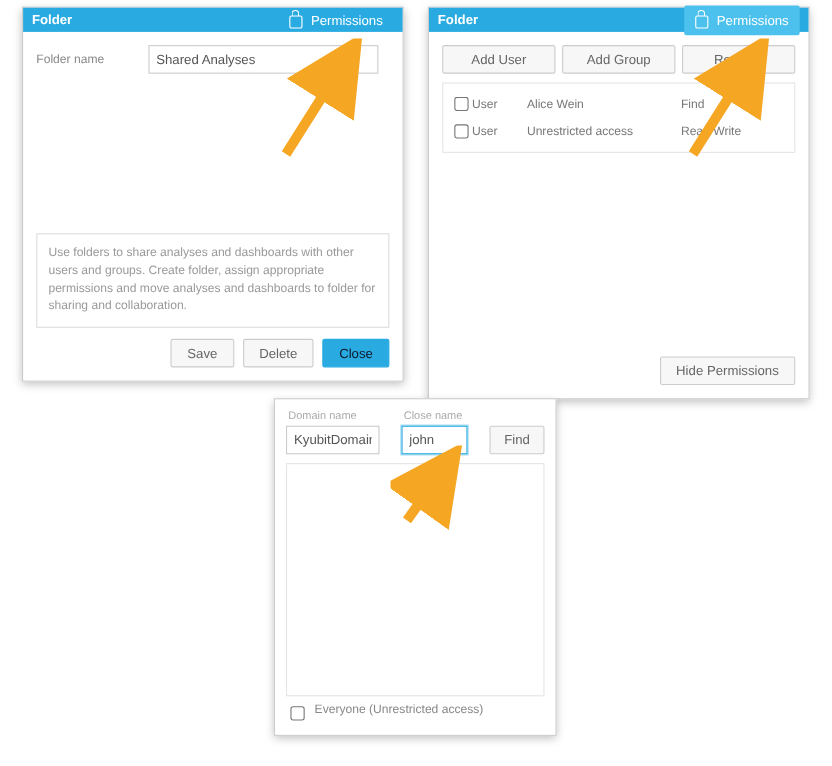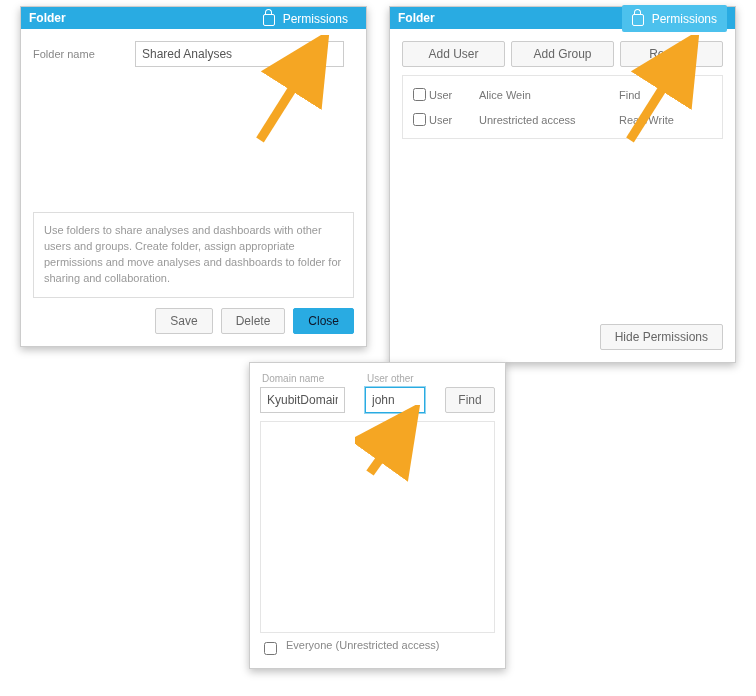--- a/index.html
+++ b/index.html
@@ -93,21 +93,21 @@
 </div>
 
 <div class="dialog" style="left:249px;top:362px;width:255px">
   <div class="d-body" style="padding:10px">
     <div style="display:flex;gap:20px">
       <div style="flex:0 0 85px">
         <div class="small-lbl">Domain name</div>
         <input type="text" style="width: 100%; box-sizing: border-box;" value="KyubitDomain">
       </div>
       <div style="flex:1">
-        <div class="small-lbl">User other</div>
+        <div class="small-lbl">Close name</div>
         <input type="text" class="sel" style="width: 100%; box-sizing: border-box;" value="john ">
       </div>
       <div style="flex:0 0 50px;display:flex;align-items:flex-end">
         <button class="btn" style="width:100%;padding:5px 0">Find</button>
       </div>
     </div>
     <div class="listbox"></div>
     <div class="ev-row">
       <input type="checkbox" style="">
       <span>Everyone (Unrestricted access)</span>

